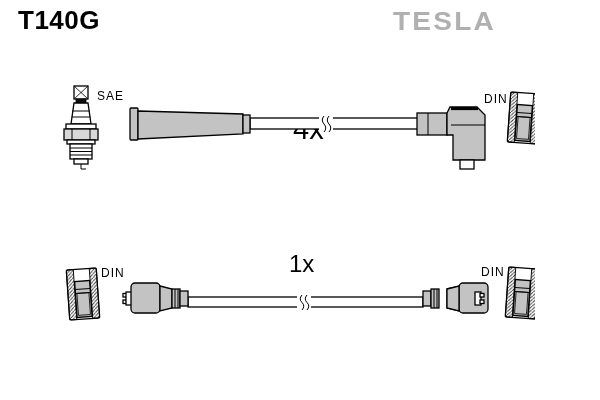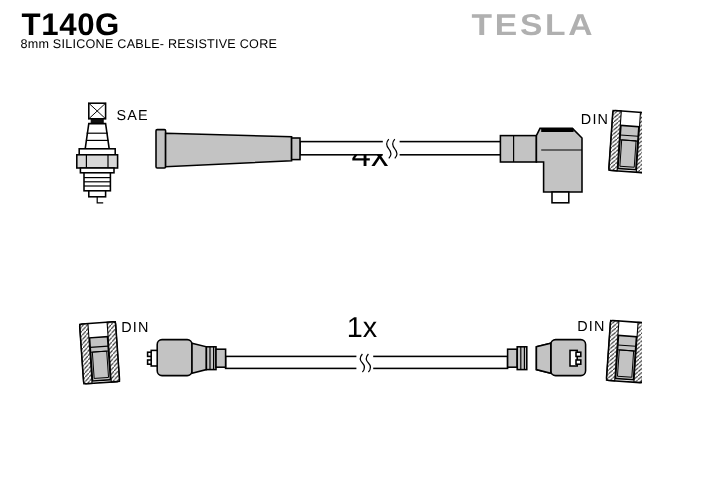--- a/index.html
+++ b/index.html
@@ -5,21 +5,21 @@
   html,body{margin:0;padding:0;background:#fff;}
   .page{position:relative;width:535px;height:400px;background:var(--background,#fff);
         font-family:"Liberation Sans",sans-serif;color:#000;overflow:hidden;}
   .abs{position:absolute;white-space:nowrap;}
   .part-number{left:18px;top:5px;font-size:26px;font-weight:bold;letter-spacing:.5px;}
   .subtitle{left:17px;top:31px;font-size:10.5px;letter-spacing:.2px;}
   .brand{left:393px;top:7px;font-size:25px;font-weight:bold;color:var(--logo-gray,#b0b0b0);
          letter-spacing:2px;transform:scaleX(1.12);transform-origin:left top;}
   .qty{font-size:29px;font-weight:400;}
   .qty-top{left:293px;top:73px;margin-top:40px;}
-  .qty-bottom{left:289px;top:260px;font-size:24px;}
+  .qty-bottom{left:289px;top:250px;font-size:24px;}
   .term-label{font-size:12px;font-weight:normal;letter-spacing:1px;}
   .sae-pos{left:97px;top:89px;}
   .din-top-pos{left:484px;top:92px;}
   .din-bl-pos{left:101px;top:266px;}
   .din-br-pos{left:481px;top:265px;}
   svg{position:absolute;overflow:visible;}
   .boot{fill:var(--boot-fill,#c3c3c3);stroke:#000;stroke-width:1.3;}
   .wht{fill:#fff;stroke:#000;stroke-width:1.3;}
   .gry{fill:#d8d8d8;stroke:#000;stroke-width:1.3;}
   .blk{fill:#111;stroke:#000;stroke-width:.8;}
@@ -27,21 +27,20 @@
   .thin{stroke:#000;stroke-width:.8;fill:none;}
   .thick{stroke:#000;stroke-width:3;fill:none;}
   .gap{fill:#fff;stroke:none;}
 </style>
 </head>
 <body>
 
 <div class="page">
 
   <div class="abs part-number">T140G</div>
-  <div class="abs subtitle">8mm SILICONE CABLE- RESISTIVE CORE</div>
   <div class="abs brand">TESLA</div>
 
   <span class="abs qty qty-top">4x</span>
   <span class="abs term-label sae-pos">SAE</span>
   <span class="abs term-label din-top-pos">DIN</span>
 
   <span class="abs qty qty-bottom">1x</span>
   <span class="abs term-label din-bl-pos">DIN</span>
   <span class="abs term-label din-br-pos">DIN</span>
 

